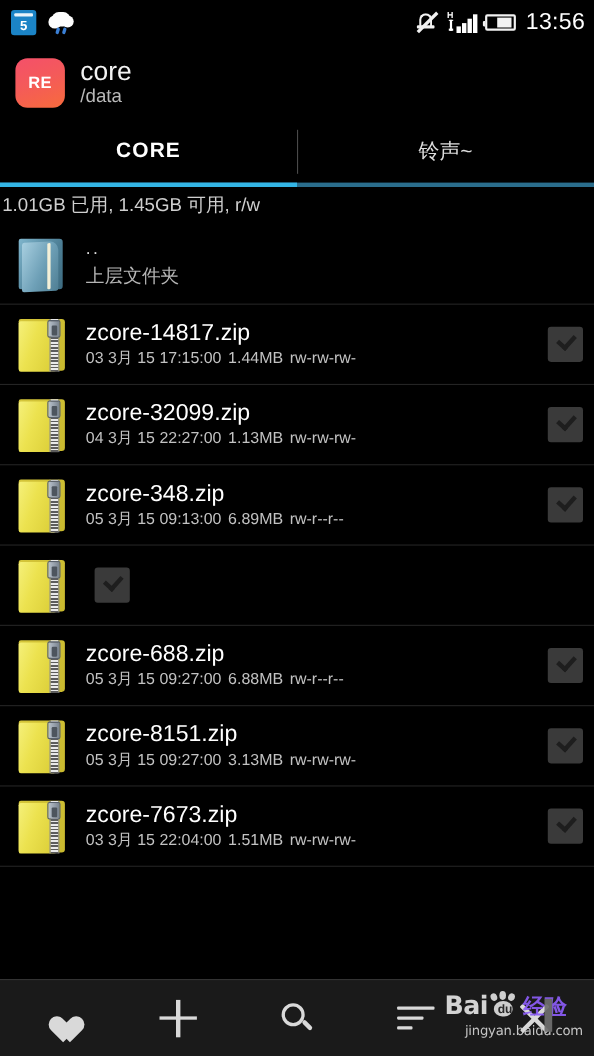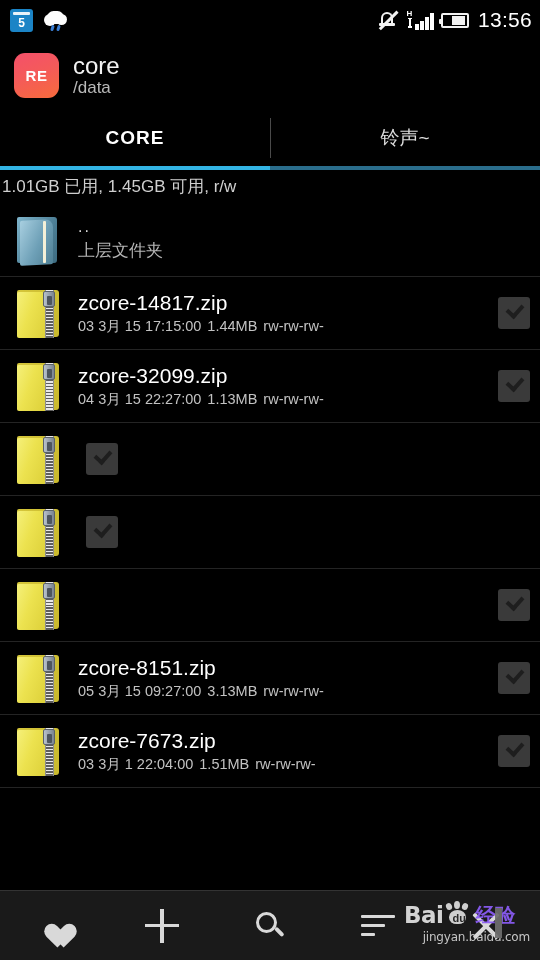--- a/index.html
+++ b/index.html
@@ -337,47 +337,53 @@
   <div class="row file">
     <div class="ficon">
       <div class="folder-zip">
           <span class="back"></span>
           <span class="front"></span>
         <span class="zip"></span>
           <span class="pull"></span>
           <span class="pulltab"></span>
         </div>
     </div>
-    <div class="chk"></div>
-  </div>
-
-  <div class="row file">
-    <div class="ficon">
-      <div class="folder-zip">
-          <span class="back"></span>
-          <span class="front"></span>
-        <span class="zip"></span>
-          <span class="pull"></span>
-          <span class="pulltab"></span>
-        </div>
-    </div>
-    <div class="chk"></div>
-  </div>
-
-  <div class="row file">
-    <div class="ficon">
-      <div class="folder-zip">
-          <span class="back"></span>
-          <span class="front"></span>
-        <span class="zip"></span>
-          <span class="pull"></span>
-          <span class="pulltab"></span>
-        </div>
-    </div>
-    <div class="meta">
+    <div class="meta">
+      <div class="fname">zcore-348.zip</div>
+      <div class="fsub"><span>05 3月 15 09:13:00</span><span class="sp"></span><span>6.89MB</span><span class="sp"></span><span>rw-r--r--</span></div>
+    </div>
+    <div class="chk"></div>
+  </div>
+
+  <div class="row file">
+    <div class="ficon">
+      <div class="folder-zip">
+          <span class="back"></span>
+          <span class="front"></span>
+        <span class="zip"></span>
+          <span class="pull"></span>
+          <span class="pulltab"></span>
+        </div>
+    </div>
+    <div class="chk"></div>
+  </div>
+
+  <div class="row file">
+    <div class="ficon">
+      <div class="folder-zip">
+          <span class="back"></span>
+          <span class="front"></span>
+        <span class="zip"></span>
+          <span class="pull"></span>
+          <span class="pulltab"></span>
+        </div>
+    </div>
+    <div class="meta">
+      <div class="fname">zcore-688.zip</div>
+      <div class="fsub"><span>05 3月 15 09:27:00</span><span class="sp"></span><span>6.88MB</span><span class="sp"></span><span>rw-r--r--</span></div>
     </div>
     <div class="chk"></div>
   </div>
 
   <div class="row file">
     <div class="ficon">
       <div class="folder-zip">
           <span class="back"></span>
           <span class="front"></span>
         <span class="zip"></span>
@@ -397,21 +403,21 @@
       <div class="folder-zip">
           <span class="back"></span>
           <span class="front"></span>
         <span class="zip"></span>
           <span class="pull"></span>
           <span class="pulltab"></span>
         </div>
     </div>
     <div class="meta">
       <div class="fname">zcore-7673.zip</div>
-      <div class="fsub"><span>03 3月 1 22:04:00</span><span class="sp"></span><span>1.51MB</span><span class="sp"></span><span>rw-rw-rw-</span></div>
+      <div class="fsub"><span>03 3月 15 22:04:00</span><span class="sp"></span><span>1.51MB</span><span class="sp"></span><span>rw-rw-rw-</span></div>
     </div>
     <div class="chk"></div>
   </div>
 
 </div>
 
 <div class="bottombar">
   <div class="bb">
     <div class="heart"></div>
   </div>

